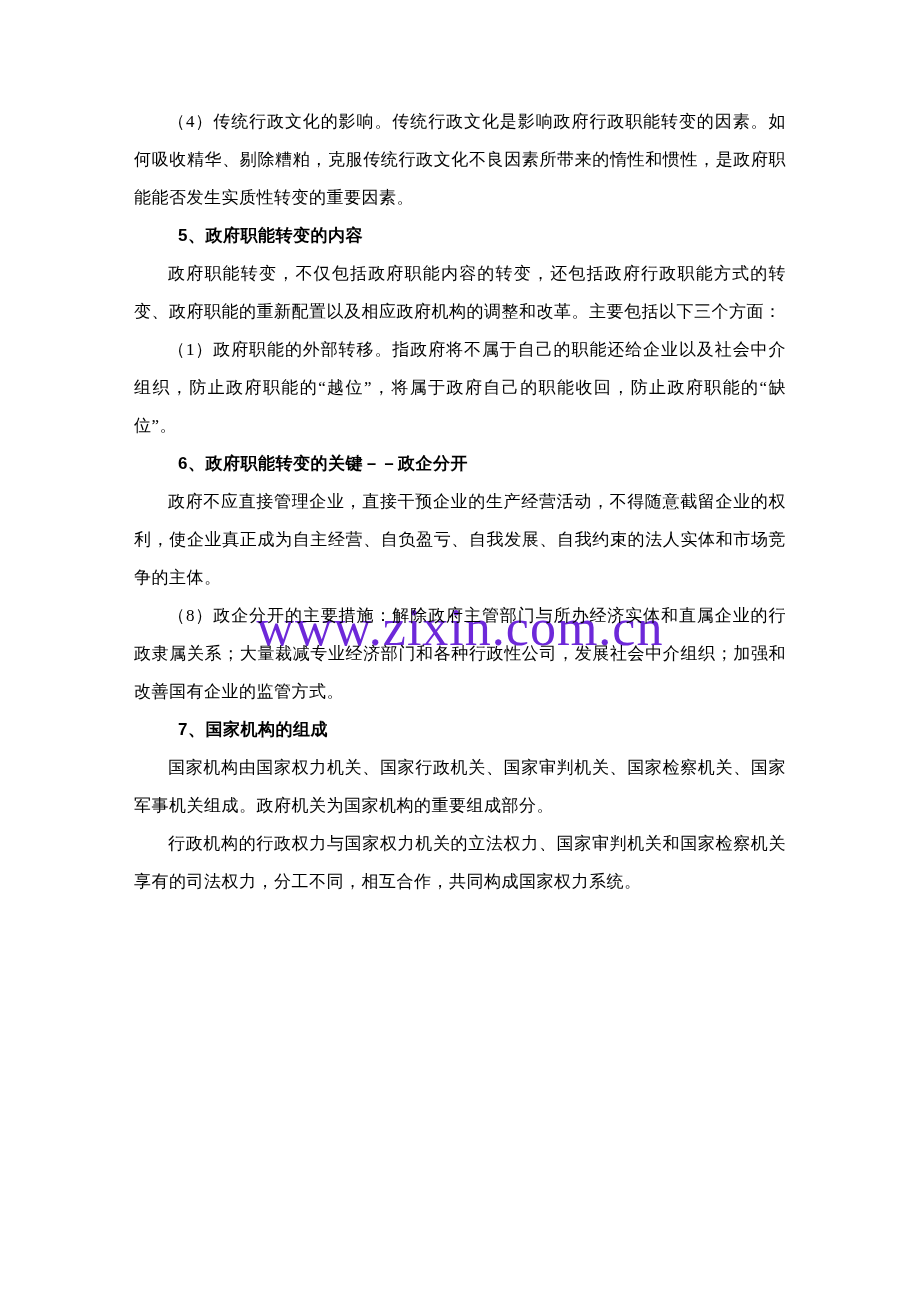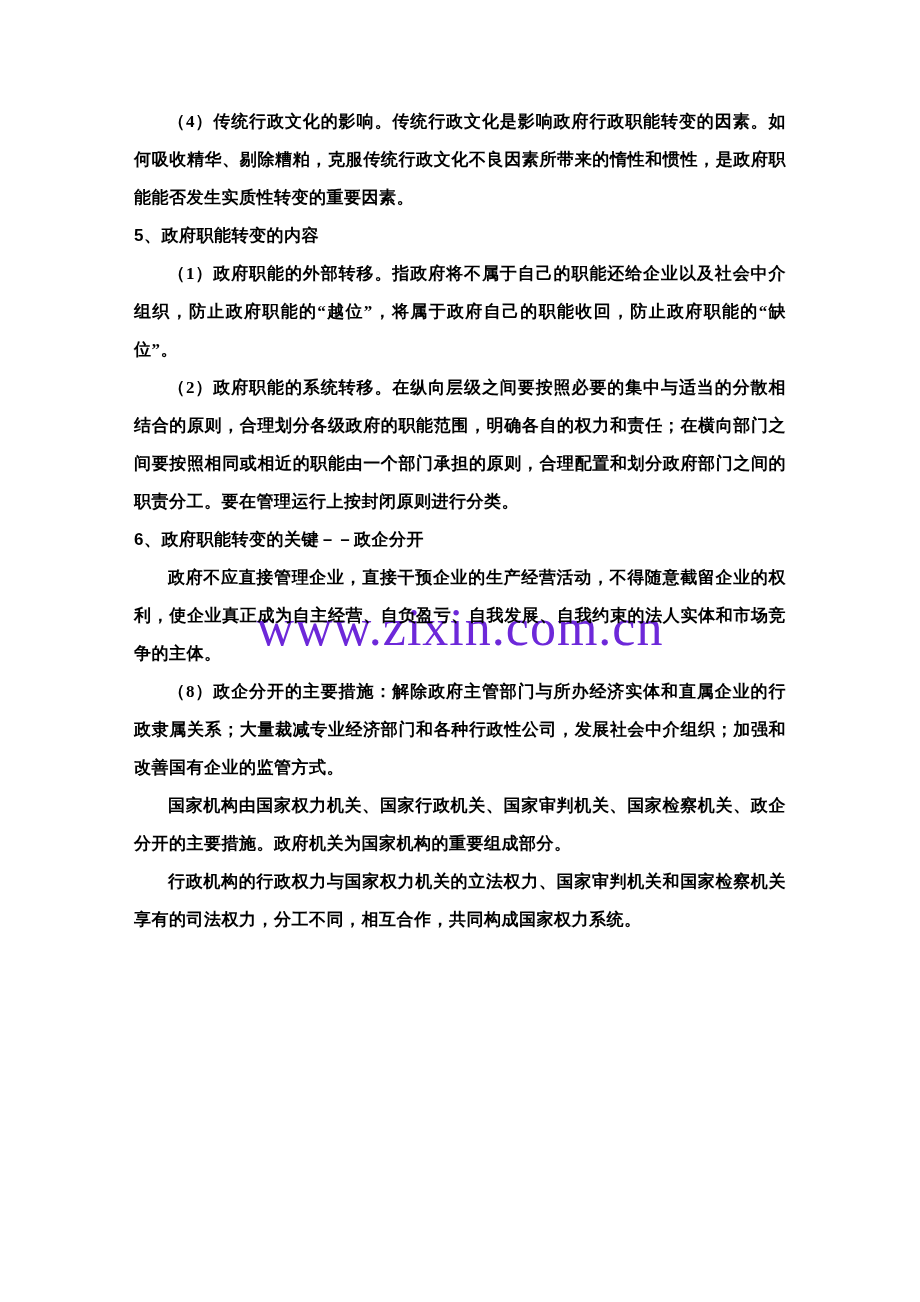--- a/index.html
+++ b/index.html
@@ -24,30 +24,30 @@
     position: relative;
     z-index: 2;
   }
   .para {
     font-size: 17px;
     line-height: 38px;
     text-align: justify;
     text-indent: 2em;
     letter-spacing: 0.5px;
     word-break: break-all;
-    font-weight: bold;
   }
   .heading {
     font-family: "Liberation Sans", "DejaVu Sans", sans-serif;
     font-size: 17px;
     font-weight: 700;
     line-height: 38px;
     text-indent: 0;
     text-align: left;
     letter-spacing: 0.5px;
+    margin-left: 44px;
   }
   .watermark {
     position: absolute;
     top: 596px;
     left: 0;
     width: 920px;
     text-align: center;
     font-family: "Liberation Serif", "DejaVu Serif", serif;
     font-size: 52px;
     line-height: 64px;
@@ -60,21 +60,22 @@
   }
 </style>
 </head>
 <body>
 
 <div class="page">
   <div class="watermark">www.zixin.com.cn</div>
   <div class="doc-body">
       <div class="para">（4）传统行政文化的影响。传统行政文化是影响政府行政职能转变的因素。如何吸收精华、剔除糟粕，克服传统行政文化不良因素所带来的惰性和惯性，是政府职能能否发生实质性转变的重要因素。</div>
       <div class="para heading">5、政府职能转变的内容</div>
+      <div class="para">政府职能转变，不仅包括政府职能内容的转变，还包括政府行政职能方式的转变、政府职能的重新配置以及相应政府机构的调整和改革。主要包括以下三个方面：</div>
       <div class="para">（1）政府职能的外部转移。指政府将不属于自己的职能还给企业以及社会中介组织，防止政府职能的“越位”，将属于政府自己的职能收回，防止政府职能的“缺位”。</div>
-      <div class="para">（2）政府职能的系统转移。在纵向层级之间要按照必要的集中与适当的分散相结合的原则，合理划分各级政府的职能范围，明确各自的权力和责任；在横向部门之间要按照相同或相近的职能由一个部门承担的原则，合理配置和划分政府部门之间的职责分工。要在管理运行上按封闭原则进行分类。</div>
       <div class="para heading">6、政府职能转变的关键－－政企分开</div>
       <div class="para">政府不应直接管理企业，直接干预企业的生产经营活动，不得随意截留企业的权利，使企业真正成为自主经营、自负盈亏、自我发展、自我约束的法人实体和市场竞争的主体。</div>
       <div class="para">（8）政企分开的主要措施：解除政府主管部门与所办经济实体和直属企业的行政隶属关系；大量裁减专业经济部门和各种行政性公司，发展社会中介组织；加强和改善国有企业的监管方式。</div>
-      <div class="para">国家机构由国家权力机关、国家行政机关、国家审判机关、国家检察机关、政企分开的主要措施。政府机关为国家机构的重要组成部分。</div>
+      <div class="para heading">7、国家机构的组成</div>
+      <div class="para">国家机构由国家权力机关、国家行政机关、国家审判机关、国家检察机关、国家军事机关组成。政府机关为国家机构的重要组成部分。</div>
       <div class="para">行政机构的行政权力与国家权力机关的立法权力、国家审判机关和国家检察机关享有的司法权力，分工不同，相互合作，共同构成国家权力系统。</div>
     </div>
 </div>
 
 </body></html>

